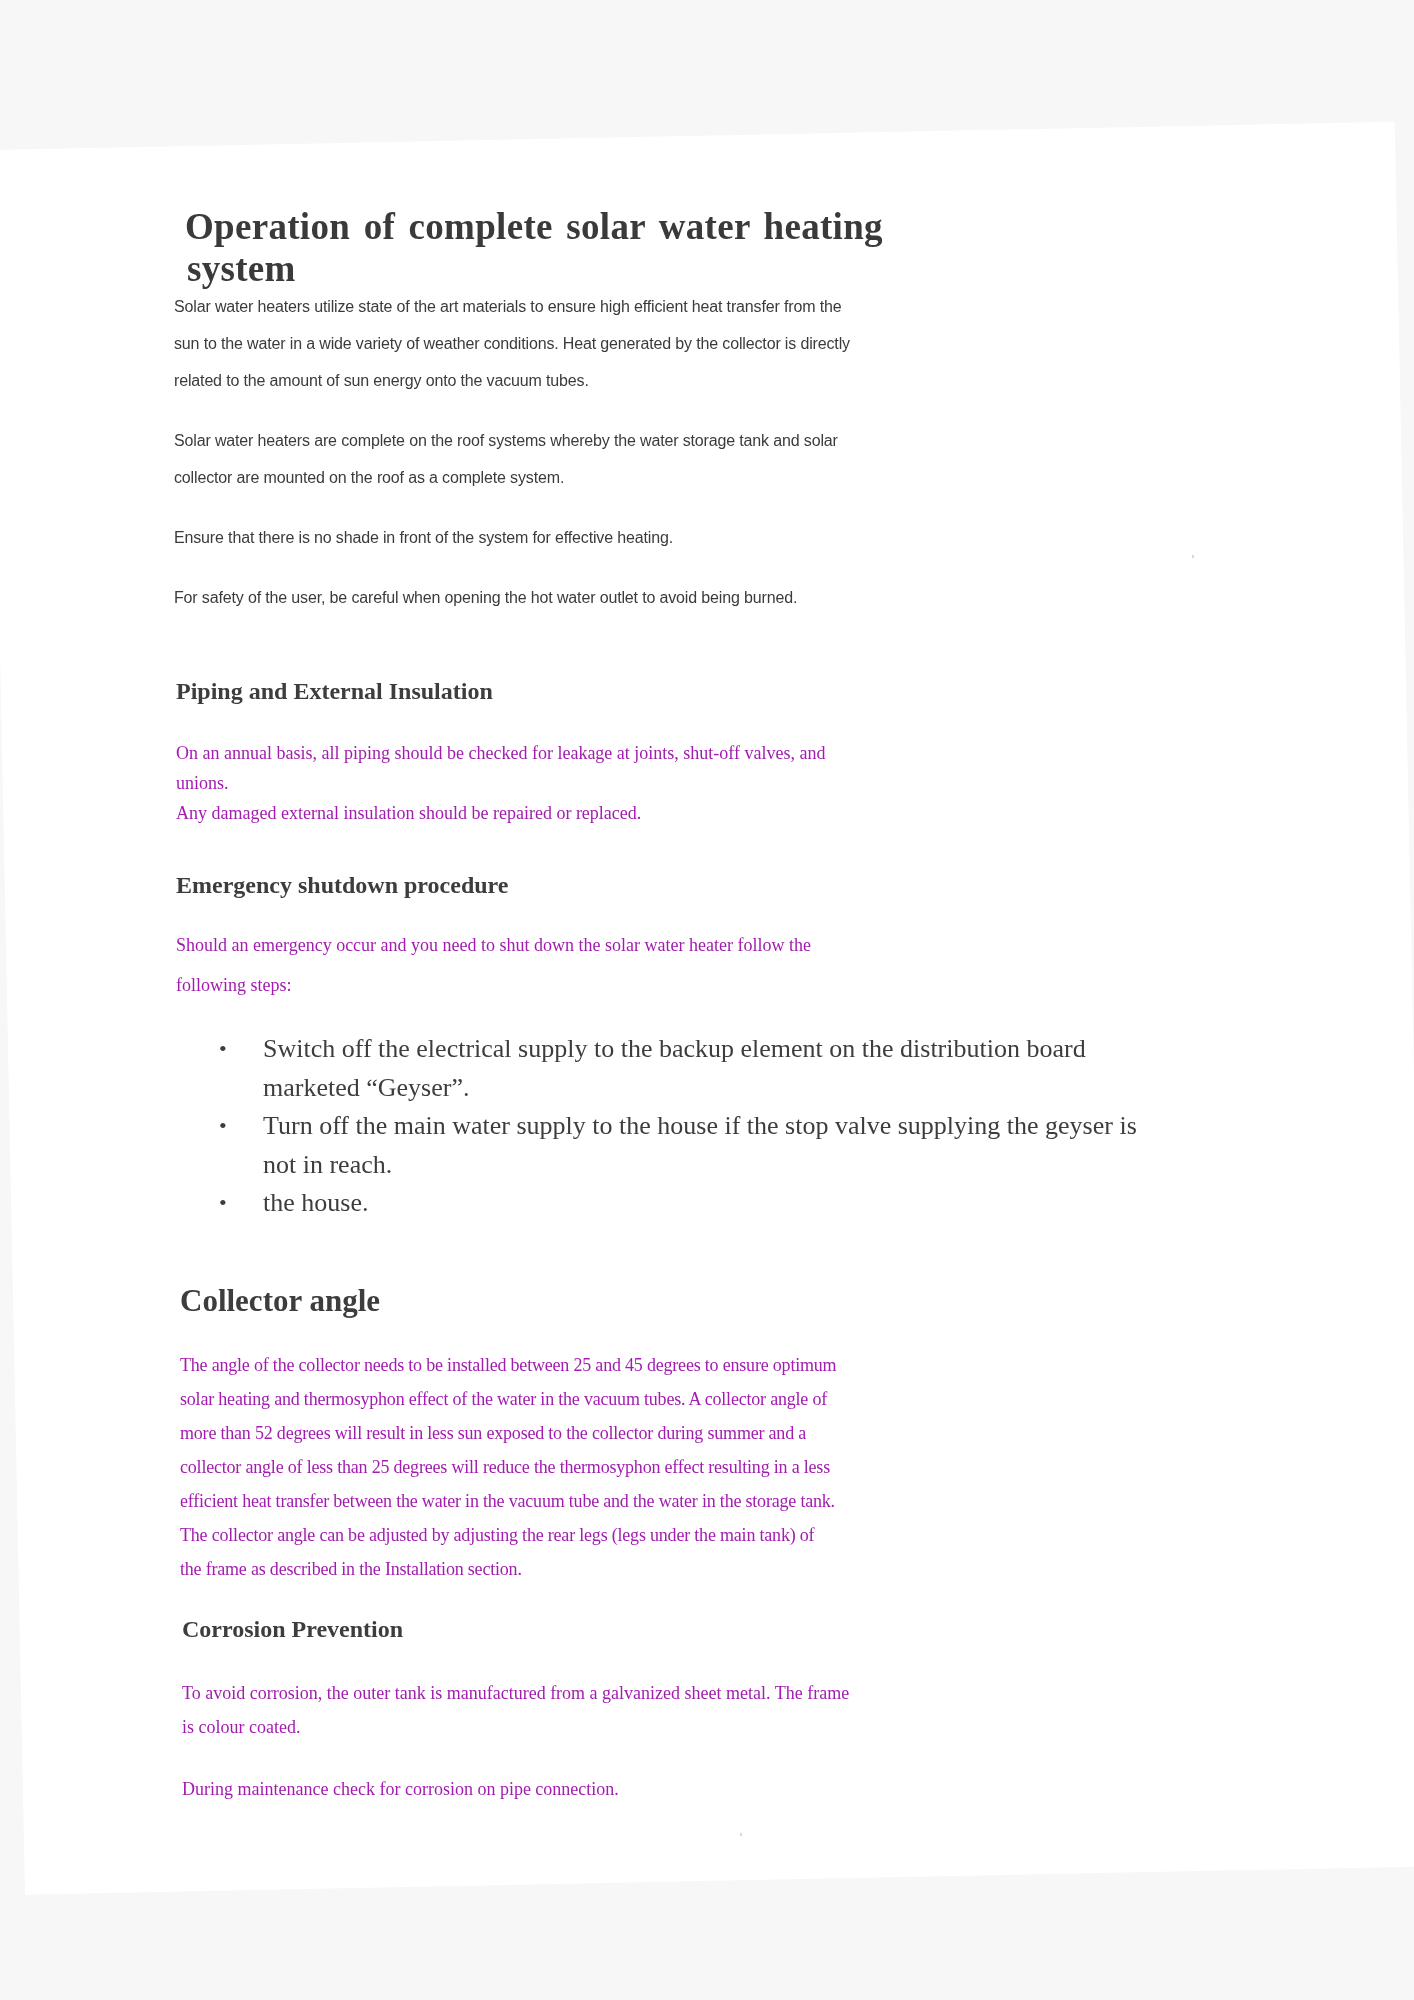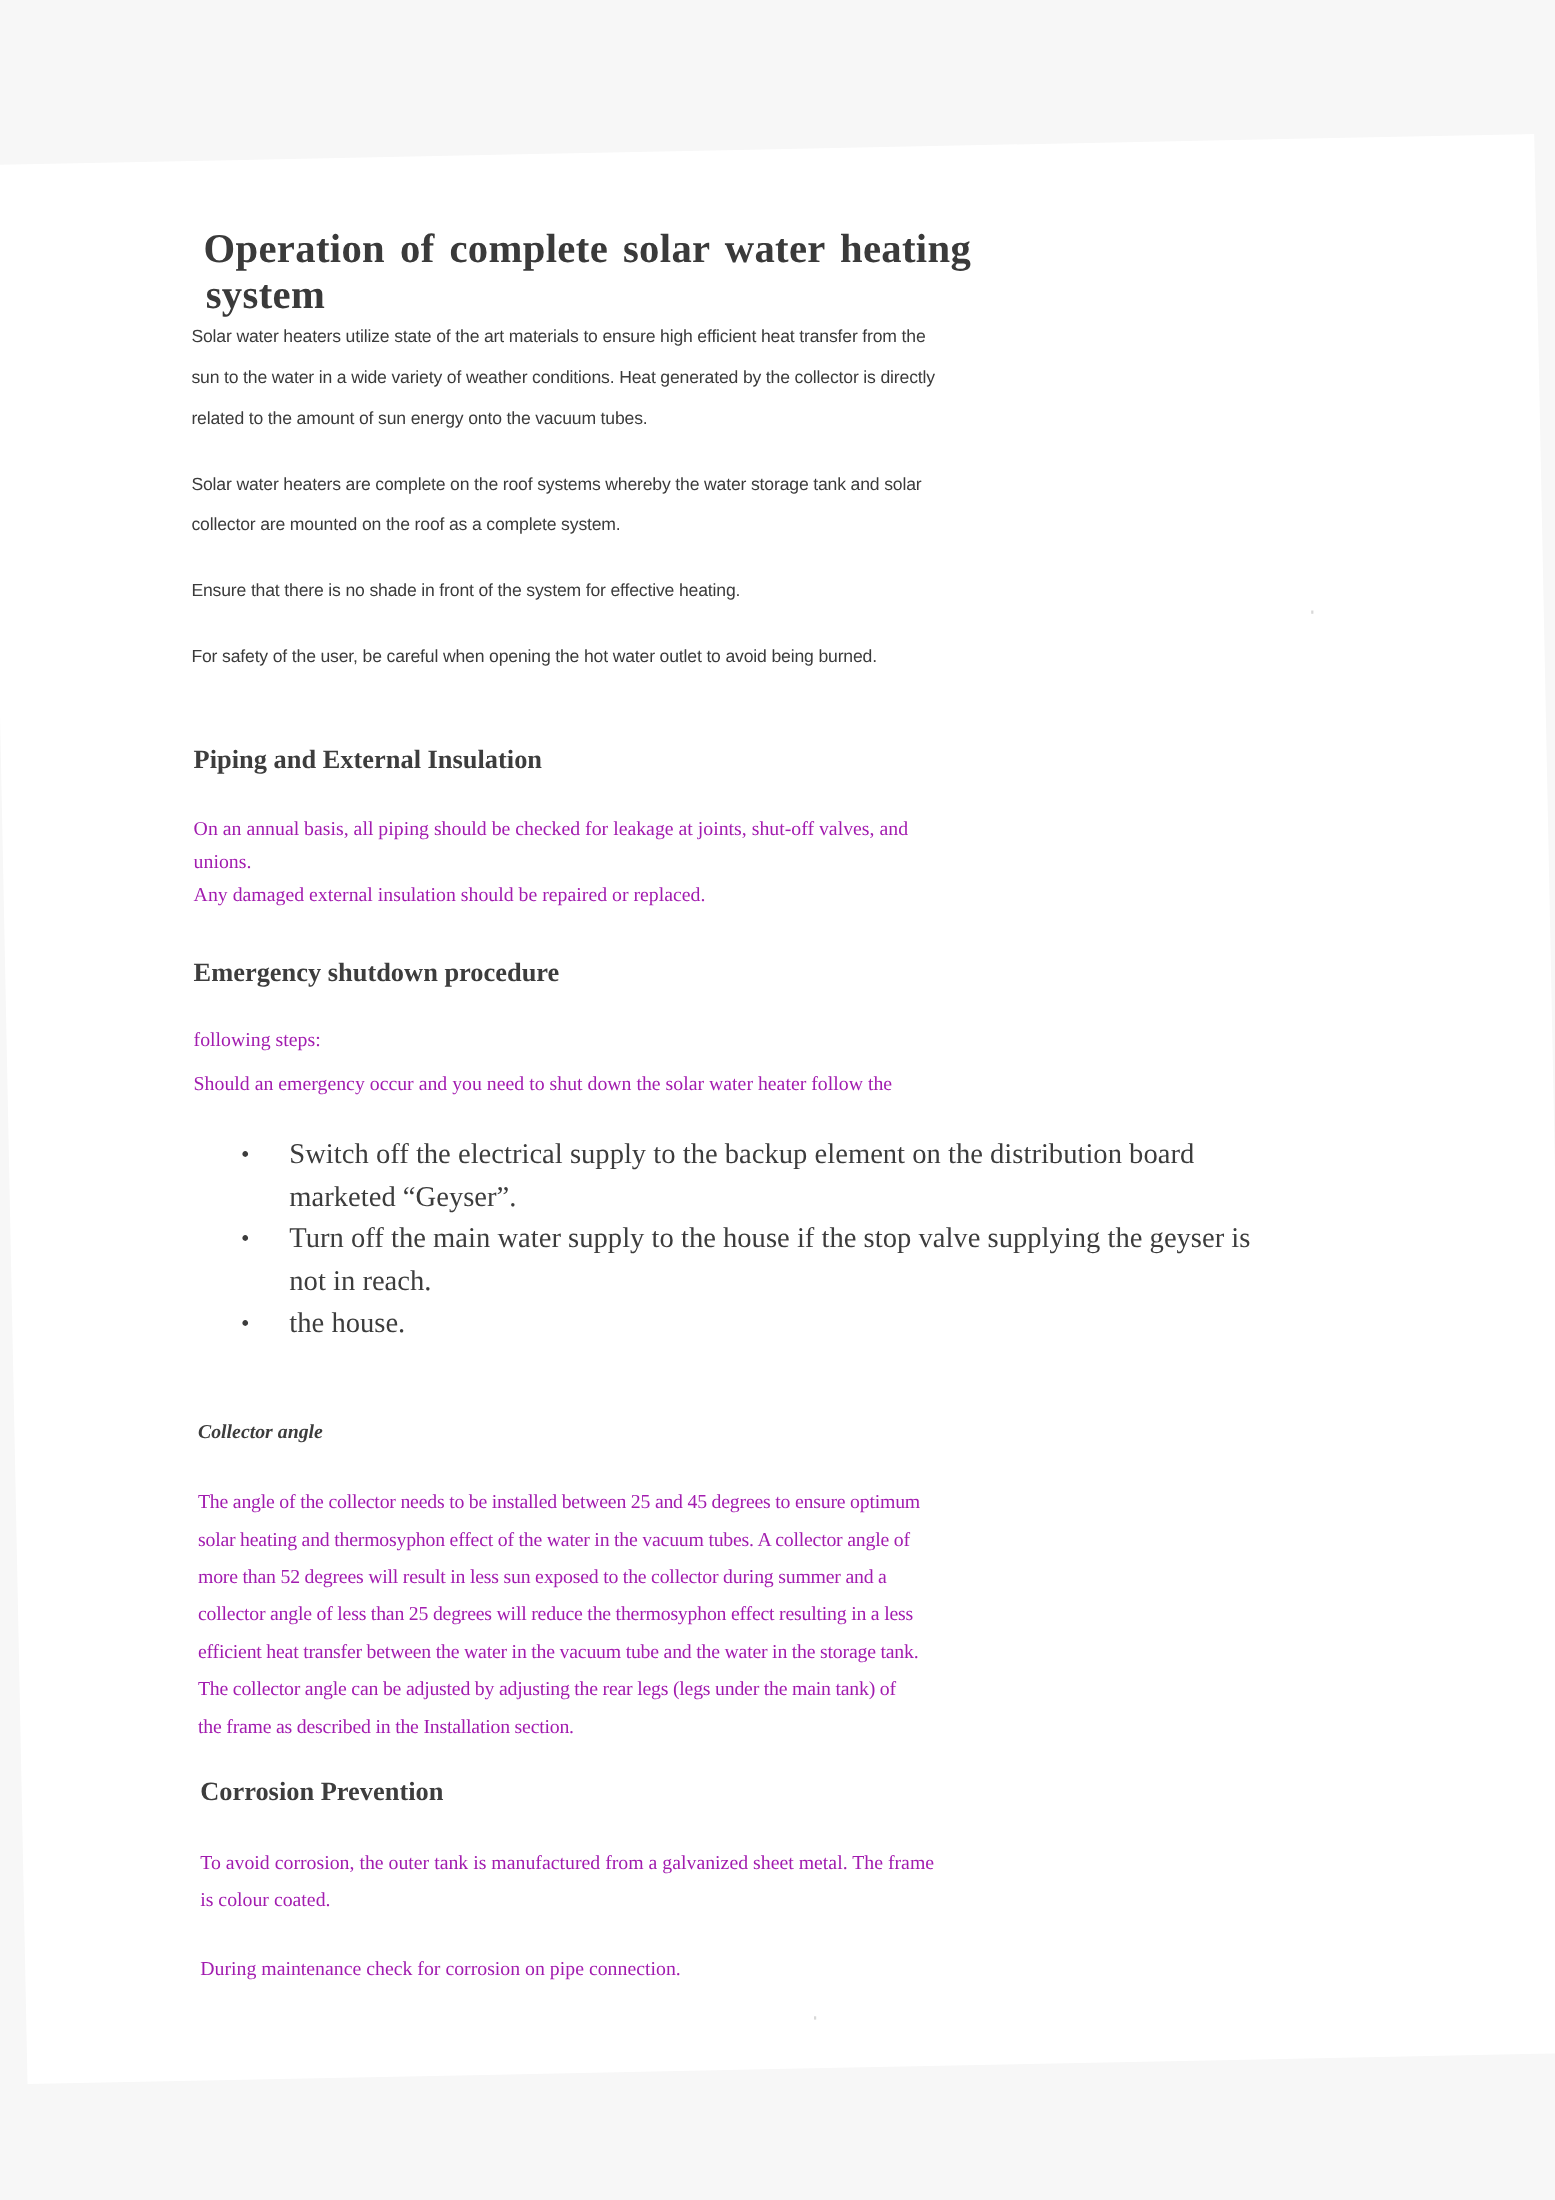--- a/index.html
+++ b/index.html
@@ -84,42 +84,42 @@
 
   <div class="h2" style="top:676px;">Piping and External Insulation</div>
   <div class="serif" style="top:738px; line-height:30px;">
     <div>On an annual basis, all piping should be checked for leakage at joints, shut-off valves, and</div>
     <div>unions.</div>
     <div>Any damaged external insulation should be repaired or replaced.</div>
   </div>
 
   <div class="h2" style="top:870px;">Emergency shutdown procedure</div>
   <div class="serif" style="top:925px; line-height:40px;">
+    <div>Should an emergency occur and you need to shut down the solar water heater follow the</div>
     <div>following steps:</div>
-    <div>Should an emergency occur and you need to shut down the solar water heater follow the</div>
   </div>
 
   <ul class="bullets">
     <li>
       <span class="dot">•</span>
       <div>Switch off the electrical supply to the backup element on the distribution board</div>
       <div>marketed “Geyser”.</div>
     </li>
     <li>
       <span class="dot">•</span>
       <div>Turn off the main water supply to the house if the stop valve supplying the geyser is</div>
       <div>not in reach.</div>
     </li>
     <li>
       <span class="dot">•</span>
       <div>the house.</div>
     </li>
   </ul>
 
-  <div class="h2" style="top:1286px; left:180px; font-size:18px;font-style:italic;">Collector angle</div>
+  <div class="h2" style="top:1286px; left:180px; font-size:31px;">Collector angle</div>
   <div class="serif" style="top:1348px; left:180px; line-height:34px; letter-spacing:-0.2px;">
     <div>The angle of the collector needs to be installed between 25 and 45 degrees to ensure optimum</div>
     <div>solar heating and thermosyphon effect of the water in the vacuum tubes. A collector angle of</div>
     <div>more than 52 degrees will result in less sun exposed to the collector during summer and a</div>
     <div>collector angle of less than 25 degrees will reduce the thermosyphon effect resulting in a less</div>
     <div>efficient heat transfer between the water in the vacuum tube and the water in the storage tank.</div>
     <div>The collector angle can be adjusted by adjusting the rear legs (legs under the main tank) of</div>
     <div>the frame as described in the Installation section.</div>
   </div>
 

